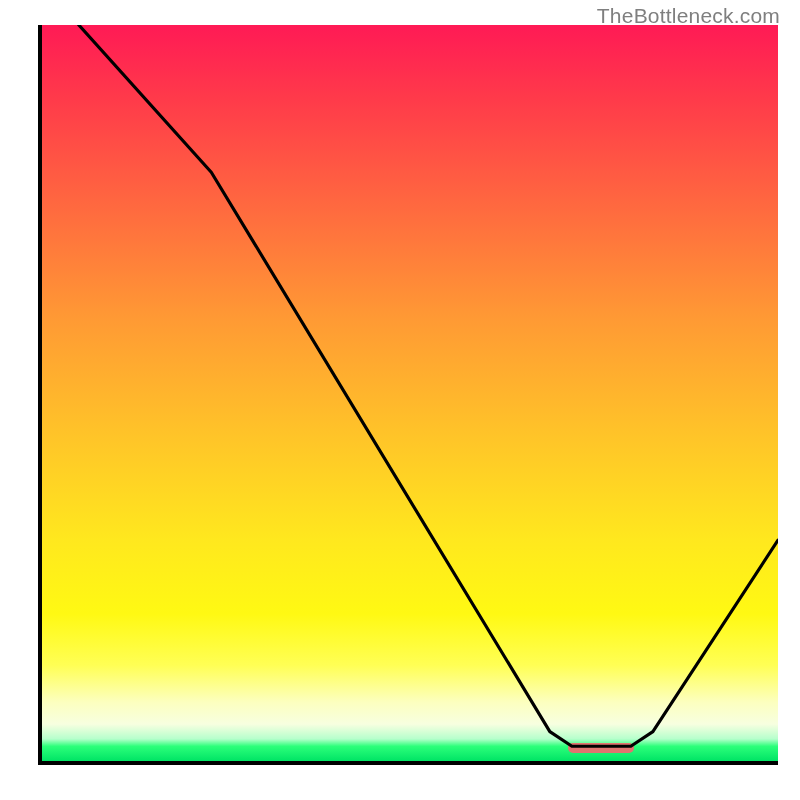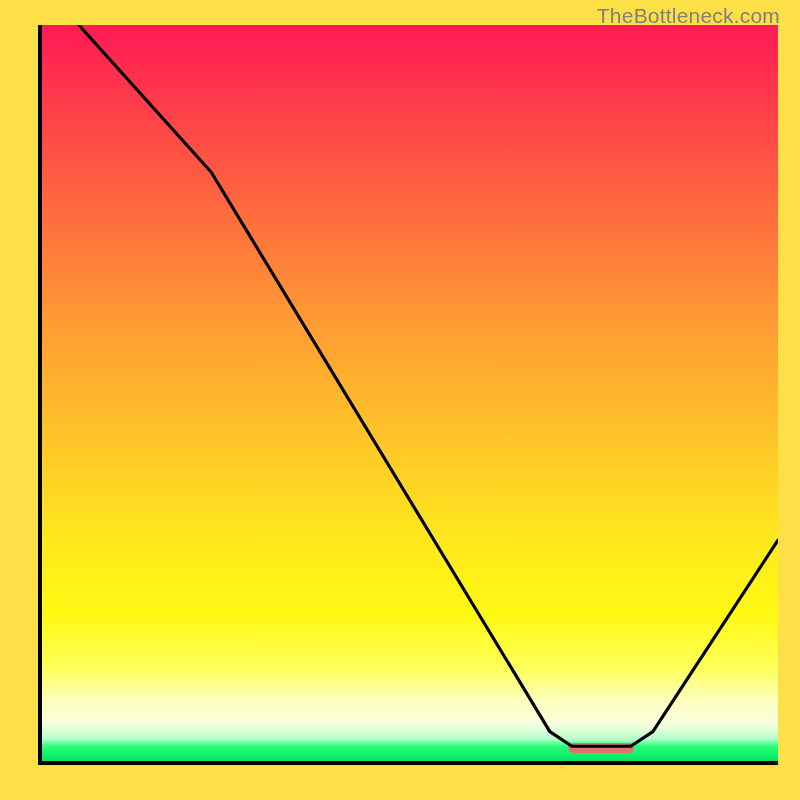--- a/index.html
+++ b/index.html
@@ -8,21 +8,21 @@
     width: 800px;
     height: 800px;
     background: #000;
     font-family: Arial, Helvetica, sans-serif;
     overflow: hidden;
   }
   .frame {
     position: relative;
     width: 800px;
     height: 800px;
-    background: #fde047;
+    background: #ffffff;
   }
   .plot {
     position: absolute;
     left: 38px;
     top: 25px;
     width: 740px;
     height: 740px;
     box-sizing: border-box;
     border-left: 4px solid #000;
     border-bottom: 4px solid #000;

